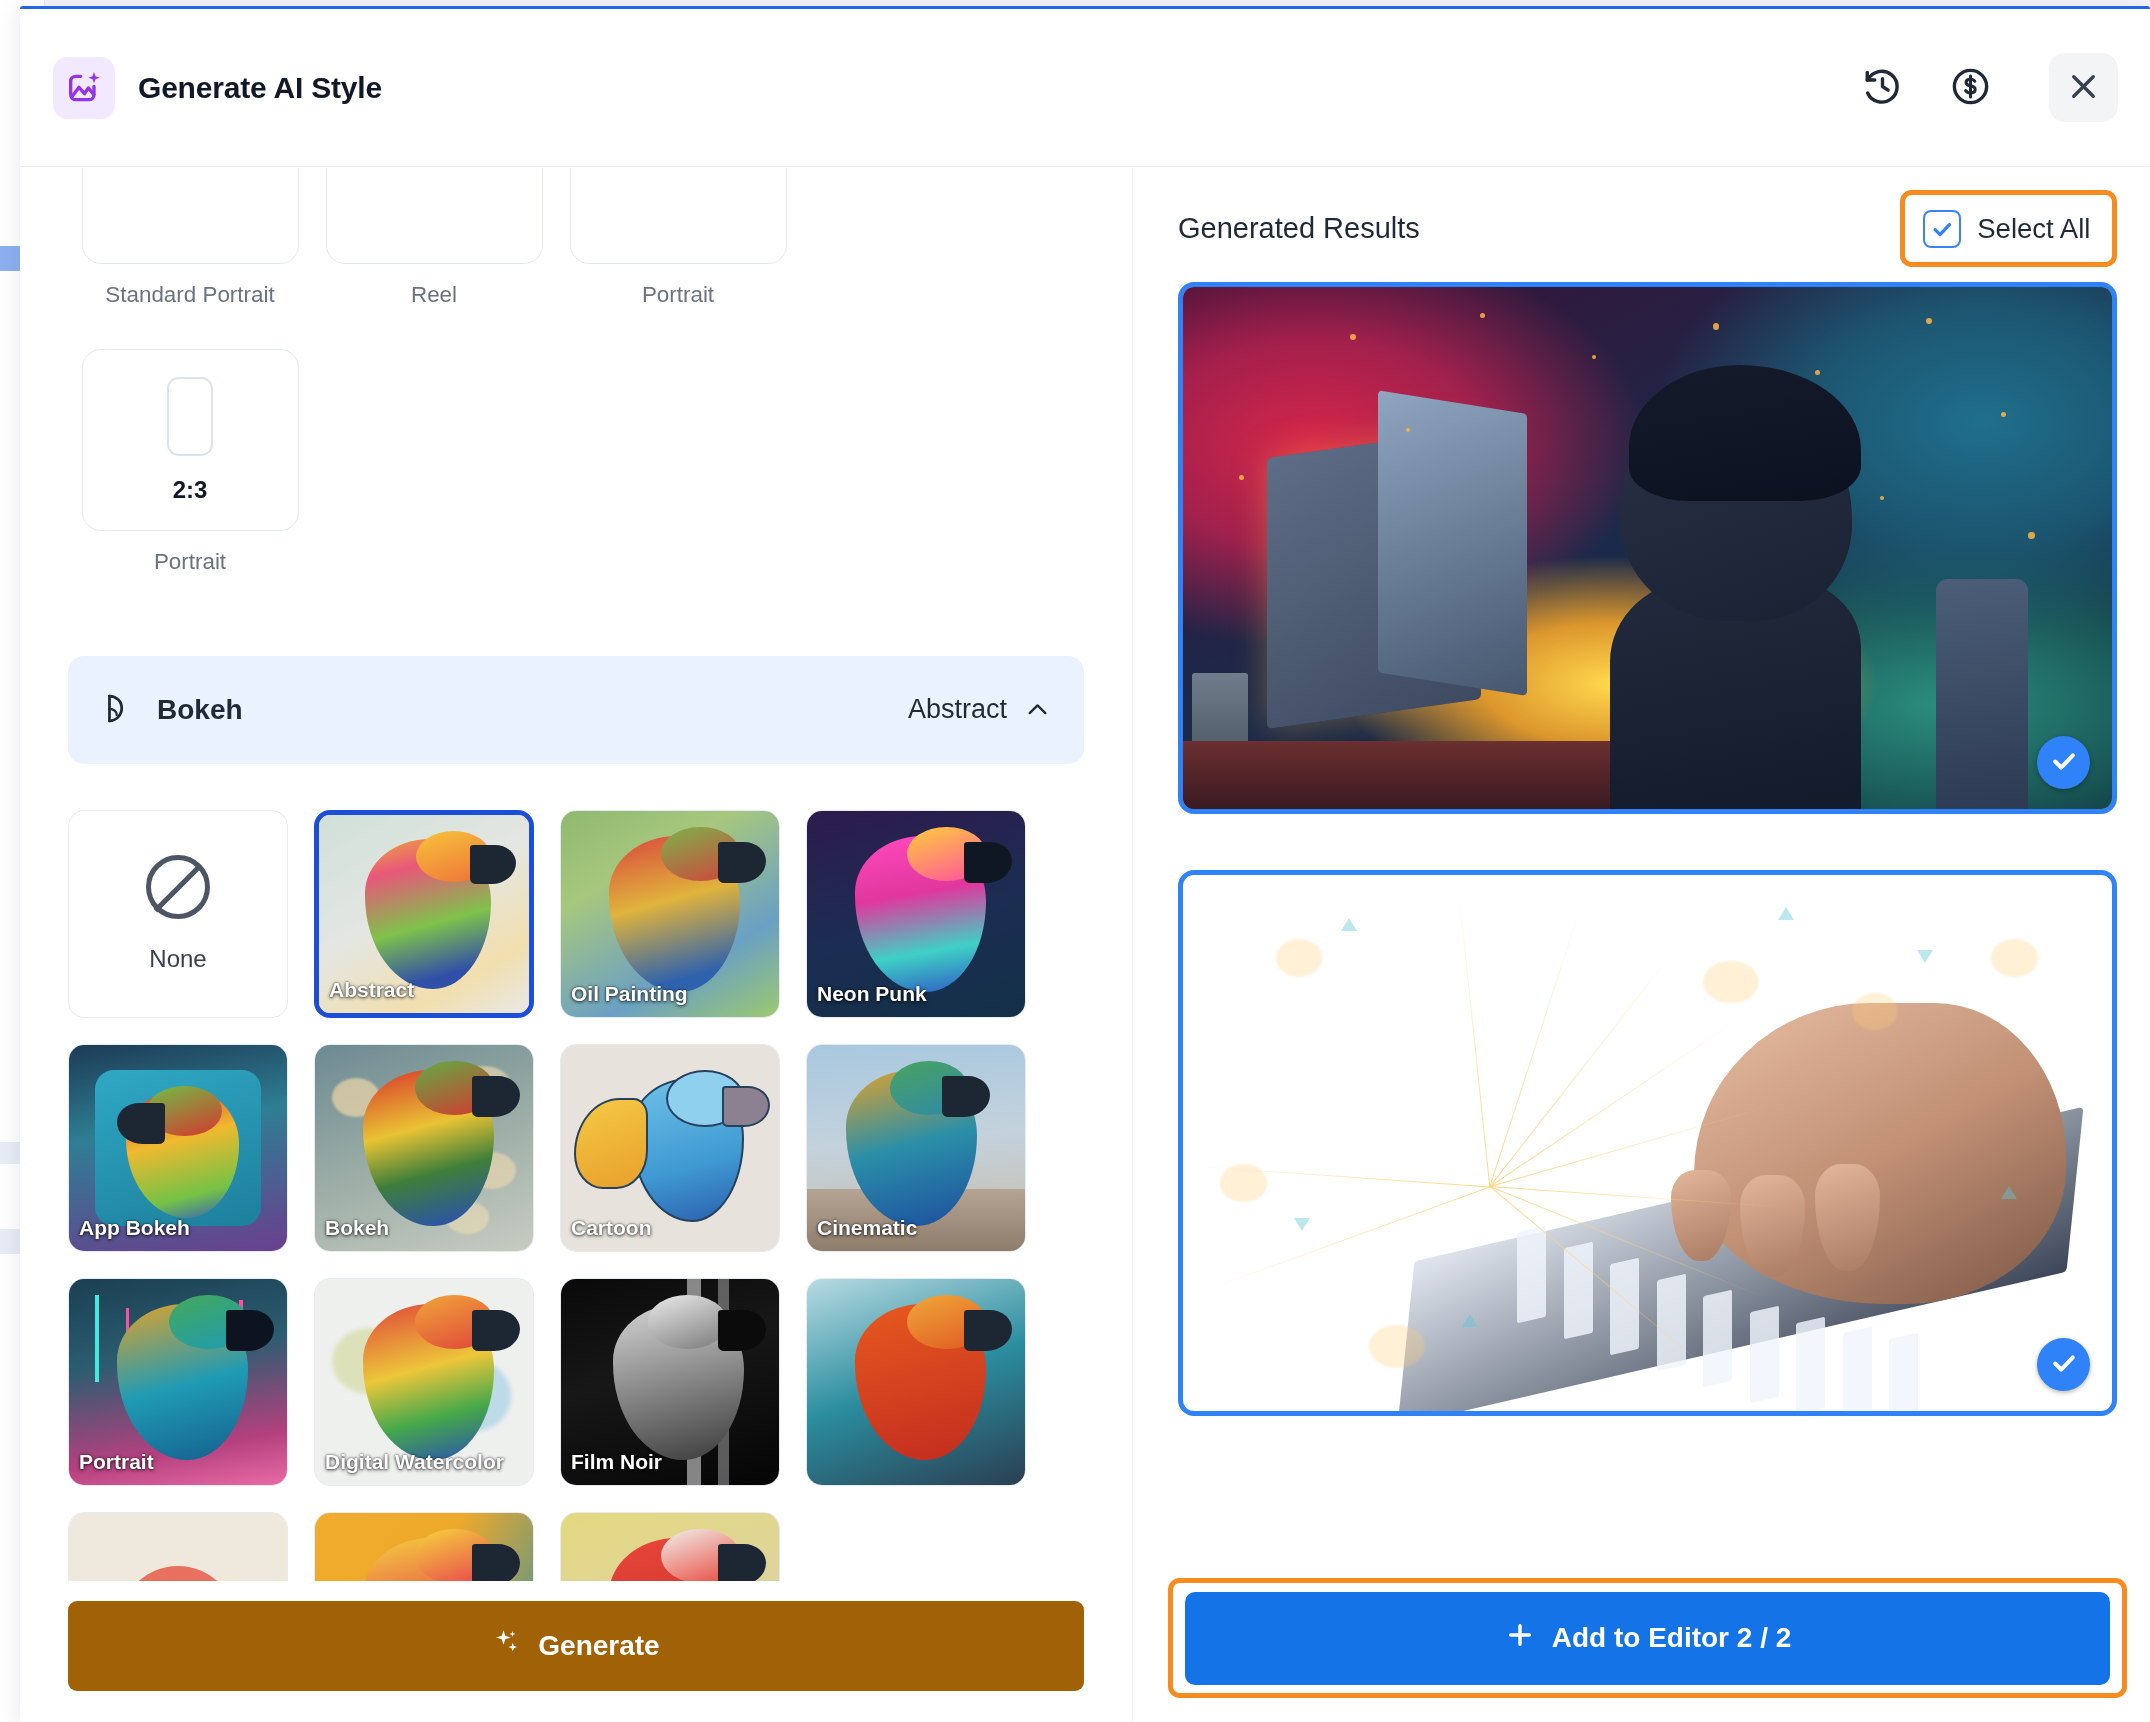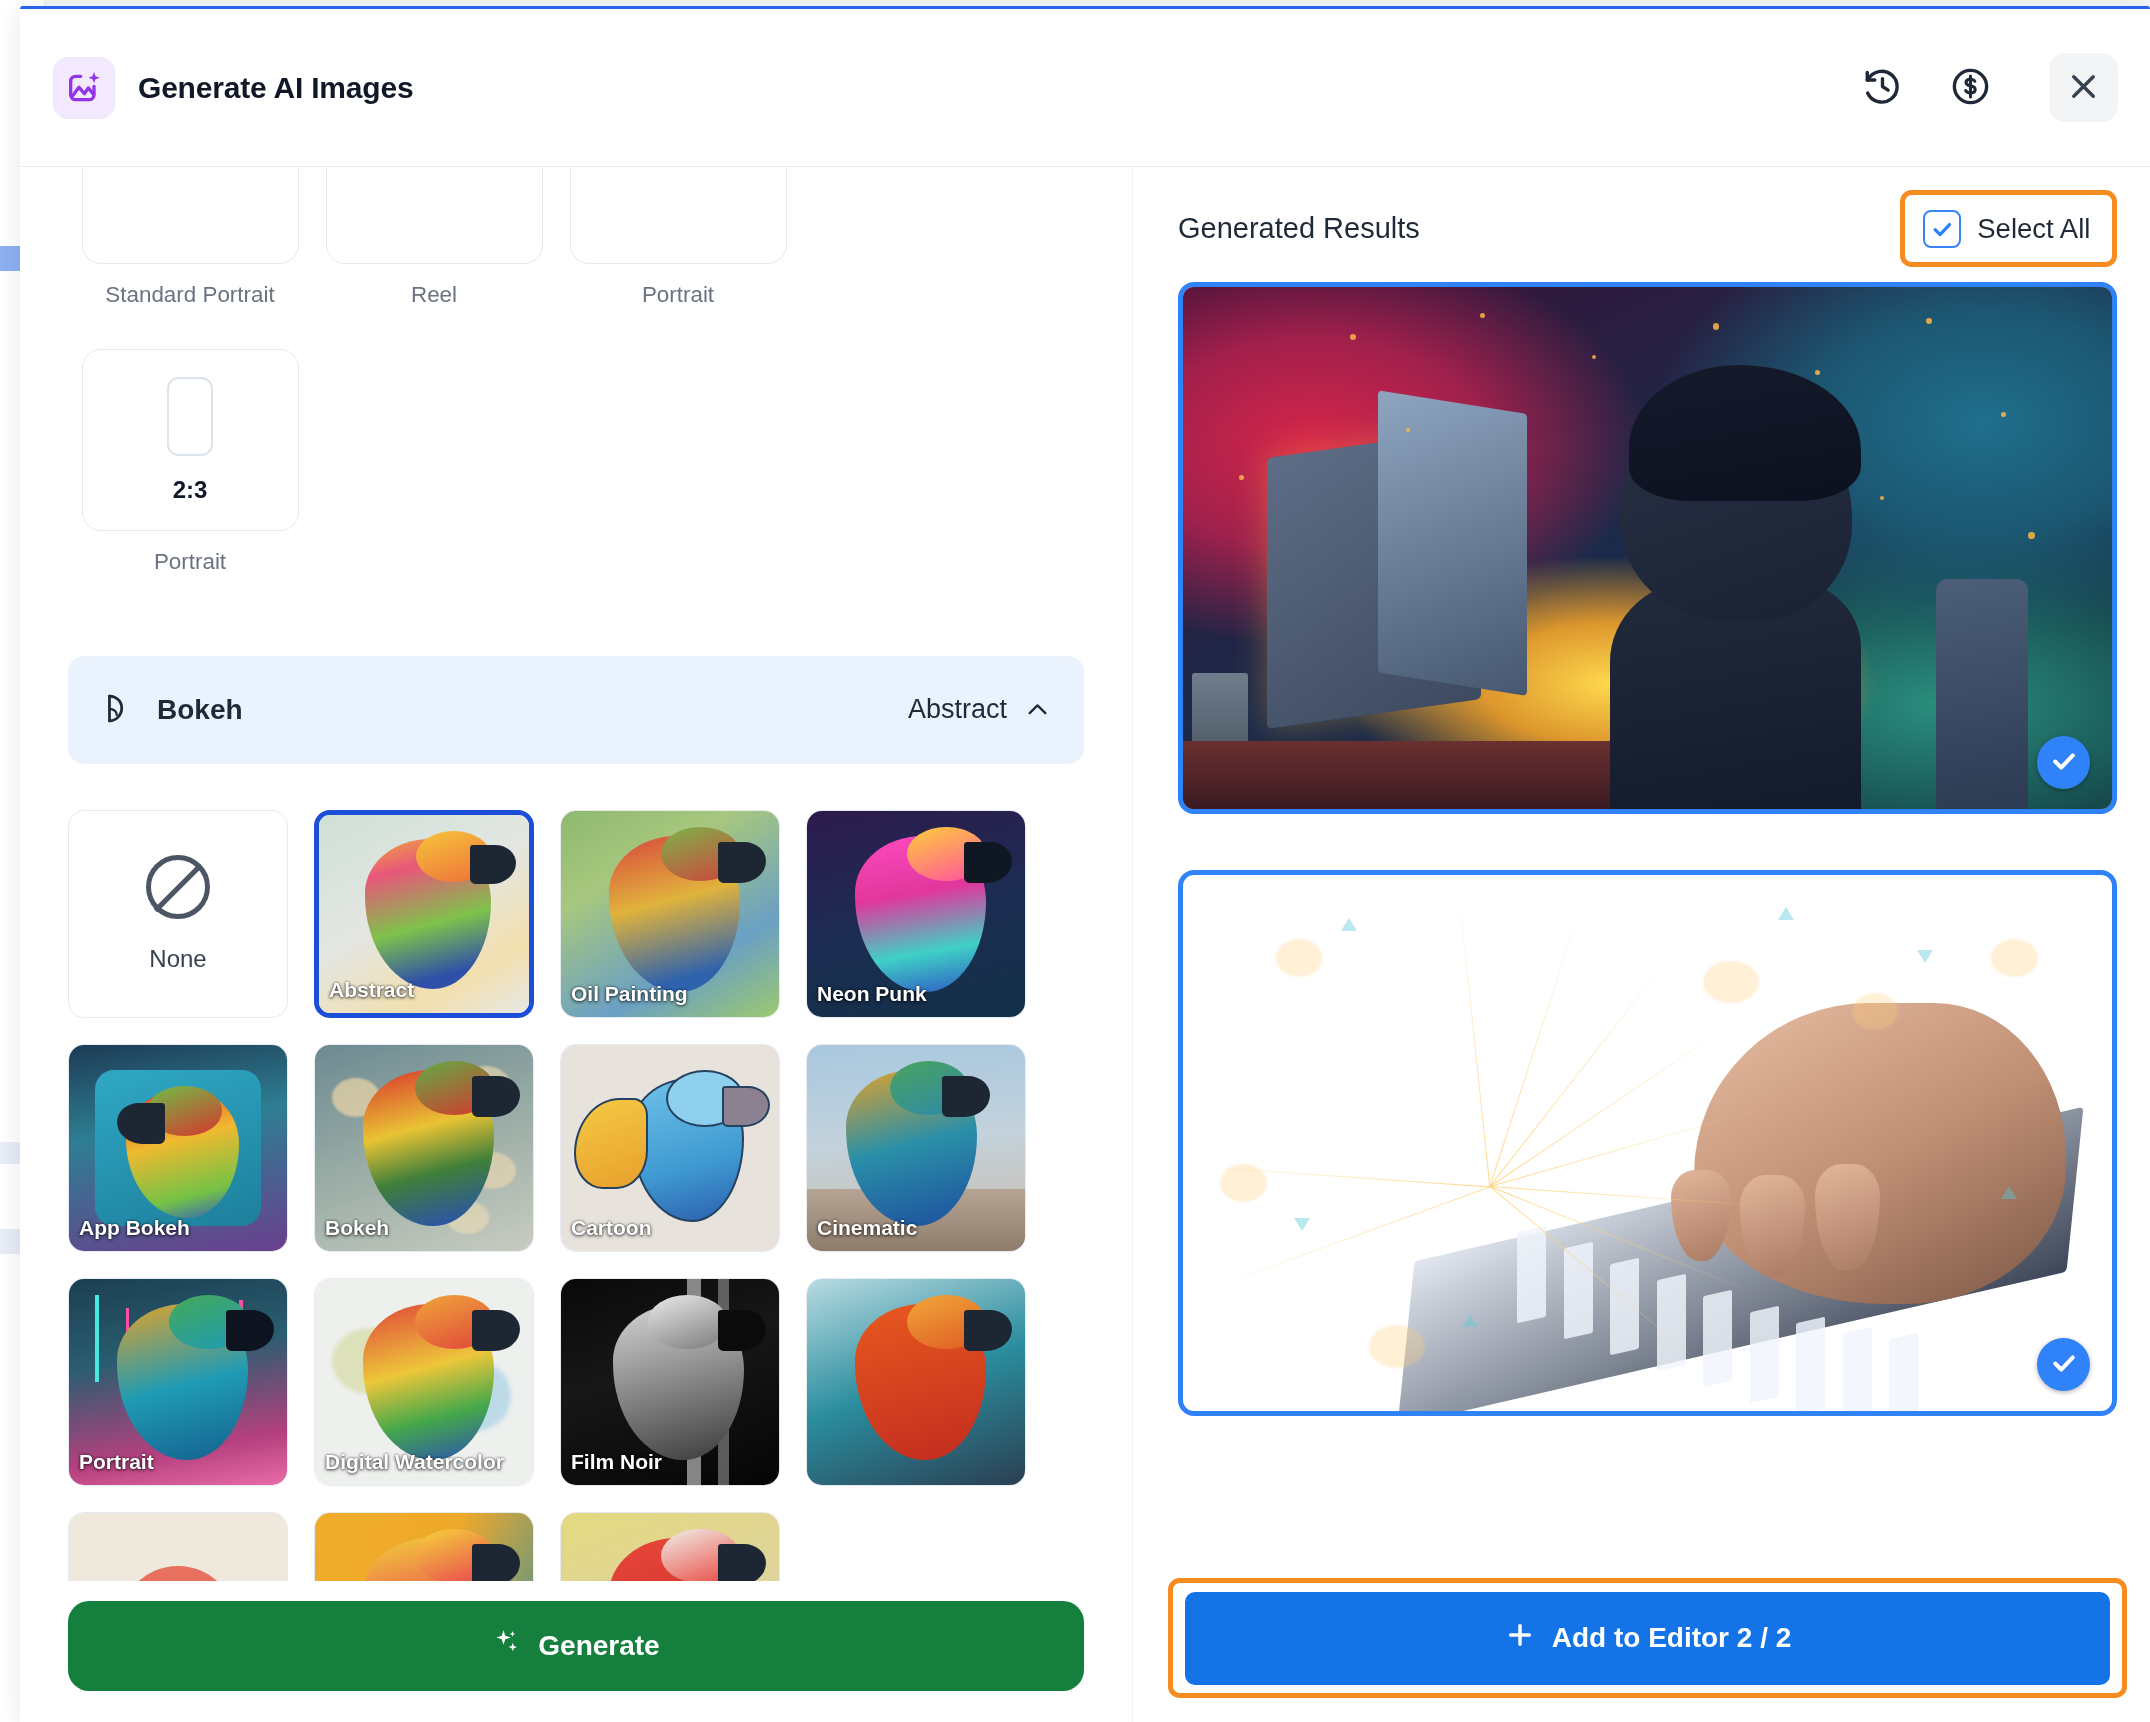--- a/index.html
+++ b/index.html
@@ -169,21 +169,21 @@
     text-shadow: 0 1.4px 3.6px rgba(0,0,0,.72), 0 0 2.2px rgba(0,0,0,.6);
     line-height: 1.1; max-width: 198px;
   }
 
   
   .generate-wrap {
     position: absolute; left: 48px; right: 48px; bottom: 32px;
   }
   .generate-btn {
     width: 100%; height: 90px;
-    background: #15803d; border: none; border-radius: 21px;
+    background: #a16207; border: none; border-radius: 9px;
     color: #fff; font-size: 28px; font-weight: 700;
     display: flex; align-items: center; justify-content: center; gap: 16px;
     cursor: pointer;
     font-family: "Liberation Sans", sans-serif;
   }
 
   
   .results-head {
     position: absolute; left: 0; right: 0; top: 0;
     height: 114px;
@@ -393,21 +393,21 @@
   <div class="header">
     <div class="header-left">
       <div class="app-logo">
         <svg width="40" height="40" viewBox="0 0 24 24" fill="none">
           <path d="M4 8a3 3 0 0 1 3-3h3" stroke="#9333ea" stroke-width="2" stroke-linecap="round"></path>
           <path d="M4 8v8a3 3 0 0 0 3 3h8a3 3 0 0 0 3-3v-5" stroke="#9333ea" stroke-width="2" stroke-linecap="round"></path>
           <path d="M4.6 17.4 9 11.6l3.3 3.8L14.6 12l3.3 4" stroke="#9333ea" stroke-width="2" stroke-linecap="round" stroke-linejoin="round"></path>
           <path d="M18 2.4 18.9 4.9 21.4 5.8 18.9 6.7 18 9.2 17.1 6.7 14.6 5.8 17.1 4.9Z" fill="#9333ea"></path>
         </svg>
       </div>
-      <div class="app-title">Generate AI Images</div>
+      <div class="app-title">Generate AI Style</div>
     </div>
     <div class="header-right">
       <div class="hdr-icon-btn">
         <span>
           <svg width="43" height="43" viewBox="0 0 24 24" fill="none">
             <path d="M3.5 8.4V4.2" stroke="#1f2937" stroke-width="1.9" stroke-linecap="round"></path>
             <path d="M3.5 8.4h4.2" stroke="#1f2937" stroke-width="1.9" stroke-linecap="round"></path>
             <path d="M3.9 8.2A8.6 8.6 0 1 1 3.7 15.6" stroke="#1f2937" stroke-width="1.9" stroke-linecap="round"></path>
             <path d="M12 7.6V12l3.1 2" stroke="#1f2937" stroke-width="1.9" stroke-linecap="round" stroke-linejoin="round"></path>
           </svg>

